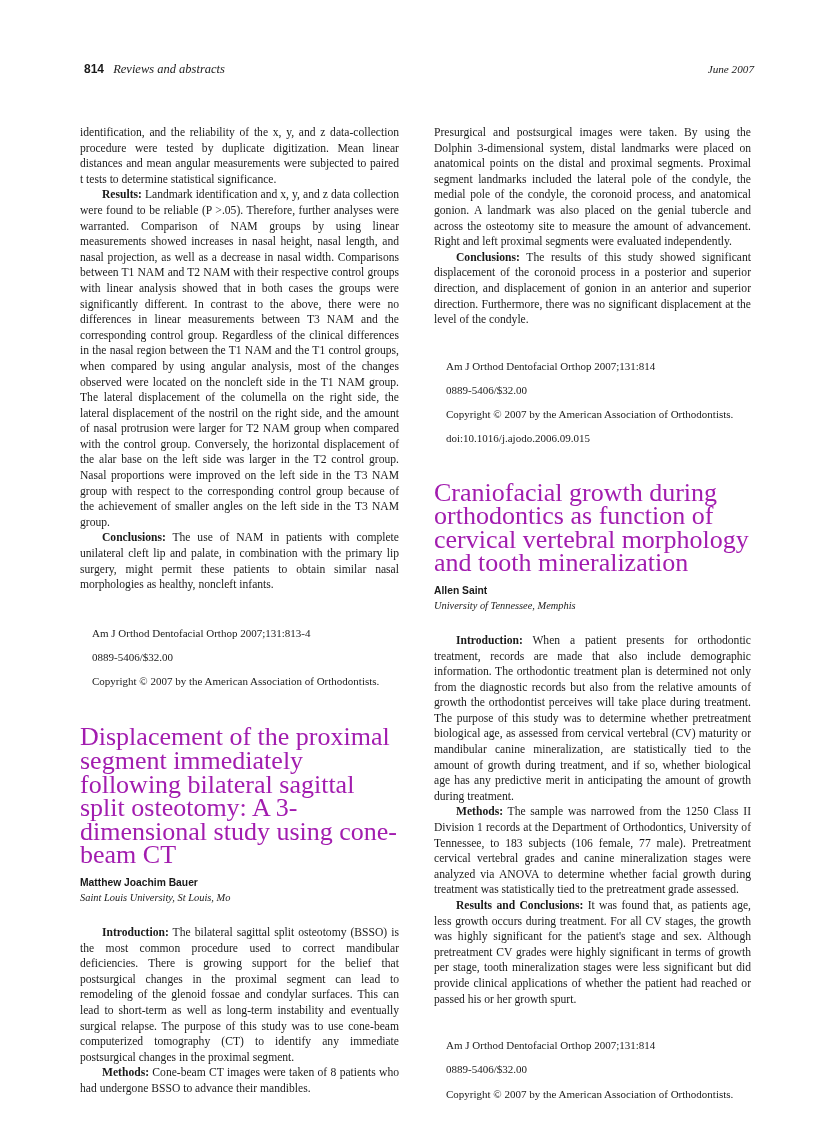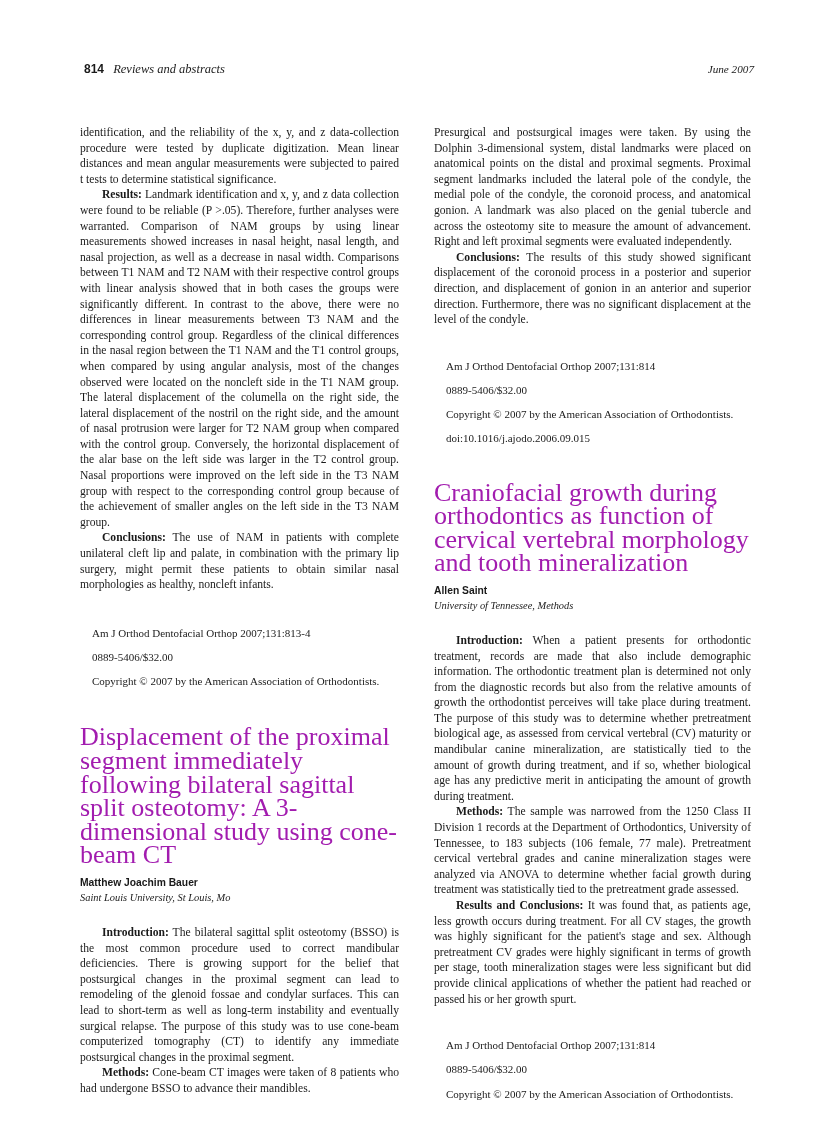--- a/index.html
+++ b/index.html
@@ -64,21 +64,21 @@
     <p class="citation">0889-5406/$32.00</p>
     <p class="citation">Copyright © 2007 by the American Association of Orthodontists.</p>
     <p class="citation">doi:10.1016/j.ajodo.2006.09.015</p>
   </div>
 
   <div style="height:24px"></div>
   <h2 class="article-title">Craniofacial growth during orthodontics as function of cervical vertebral morphology and tooth mineralization</h2>
   <div style="height:10px"></div>
   <p class="author">Allen Saint</p>
   <div style="height:4px"></div>
-  <p class="affil">University of Tennessee, Methods</p>
+  <p class="affil">University of Tennessee, Memphis</p>
 
   <div style="height:22px"></div>
   <p class="para indent"><b>Introduction:</b><span> When a patient presents for orthodontic treatment, records are made that also include demographic information. The orthodontic treatment plan is determined not only from the diagnostic records but also from the relative amounts of growth the orthodontist perceives will take place during treatment. The purpose of this study was to determine whether pretreatment biological age, as assessed from cervical vertebral (CV) maturity or mandibular canine mineralization, are statistically tied to the amount of growth during treatment, and if so, whether biological age has any predictive merit in anticipating the amount of growth during treatment.</span></p>
   <p class="para indent"><b>Methods:</b><span> The sample was narrowed from the 1250 Class II Division 1 records at the Department of Orthodontics, University of Tennessee, to 183 subjects (106 female, 77 male). Pretreatment cervical vertebral grades and canine mineralization stages were analyzed via ANOVA to determine whether facial growth during treatment was statistically tied to the pretreatment grade assessed.</span></p>
   <p class="para indent"><b>Results and Conclusions:</b><span> It was found that, as patients age, less growth occurs during treatment. For all CV stages, the growth was highly significant for the patient's stage and sex. Although pretreatment CV grades were highly significant in terms of growth per stage, tooth mineralization stages were less significant but did provide clinical applications of whether the patient had reached or passed his or her growth spurt.</span></p>
 
   <div style="height:20px"></div>
   <div>
     <p class="citation">Am J Orthod Dentofacial Orthop 2007;131:814</p>
     <p class="citation">0889-5406/$32.00</p>

